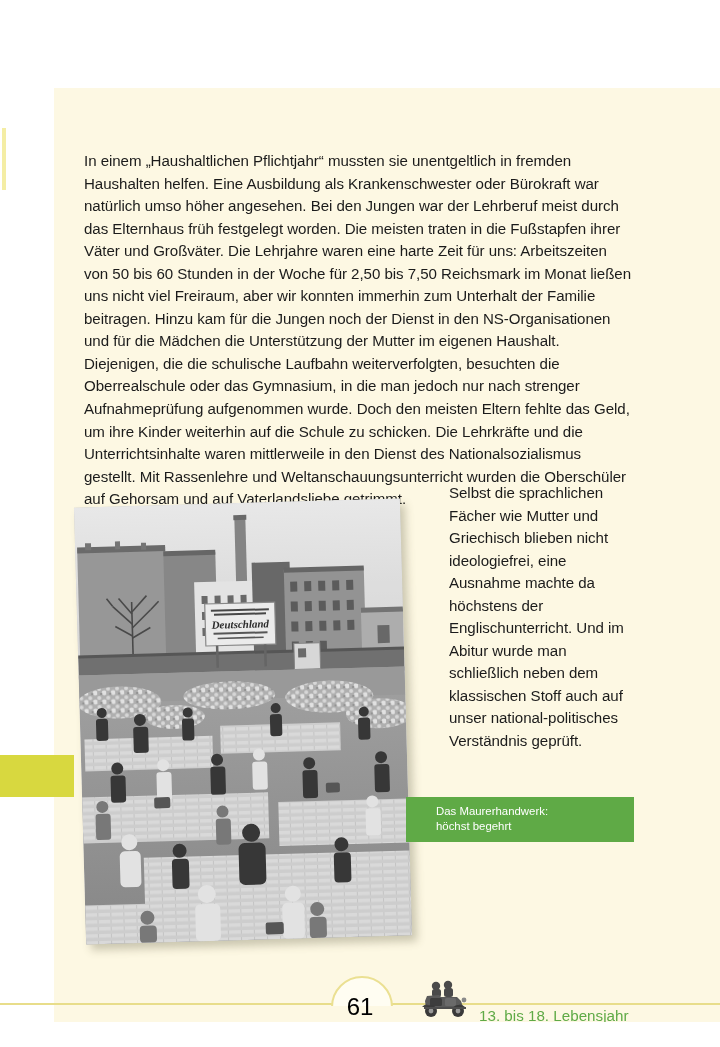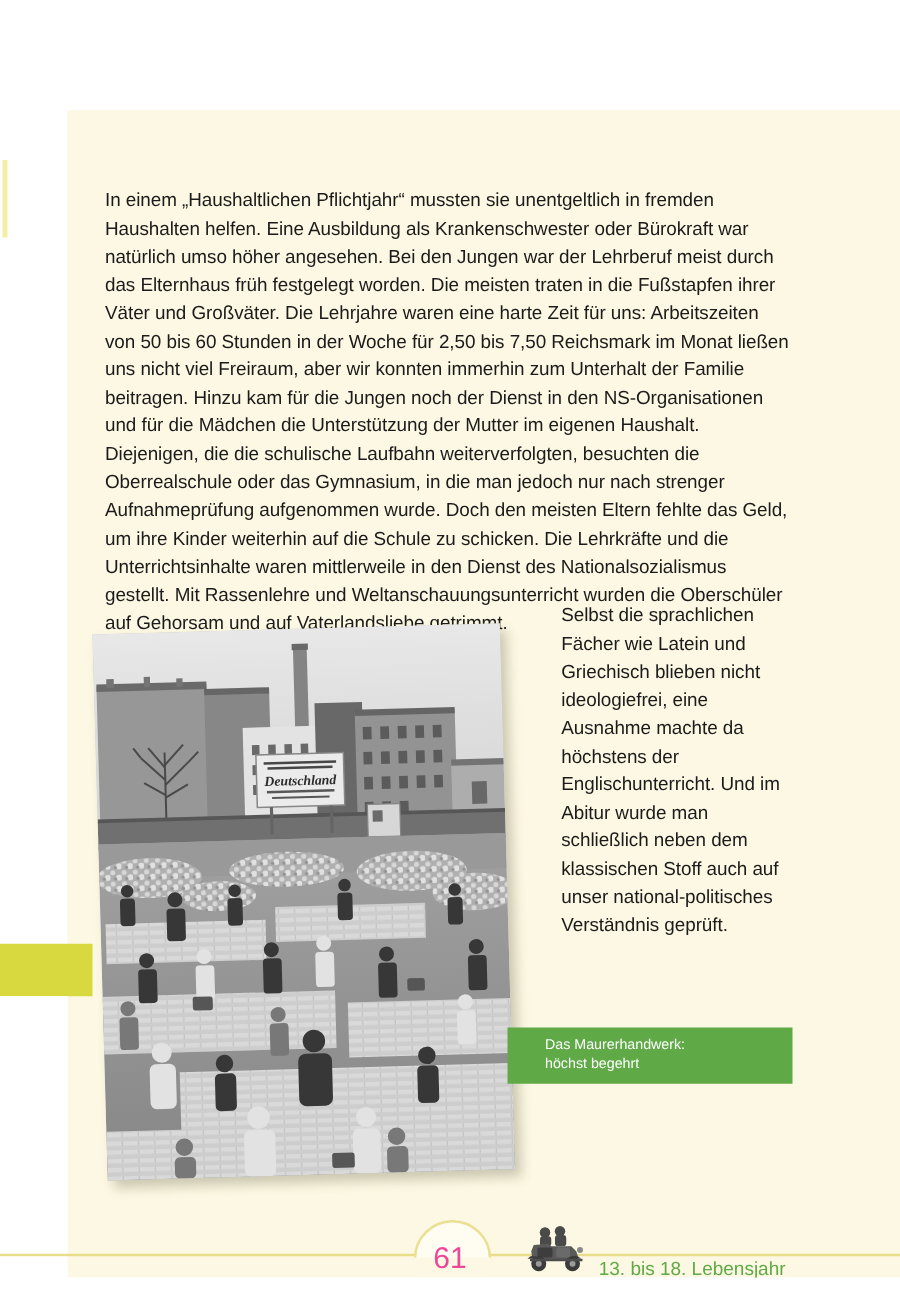--- a/index.html
+++ b/index.html
@@ -85,21 +85,21 @@
     box-shadow: 5px 6px 9px rgba(90,85,60,0.30);
     background: #cfcfcf;
     overflow: hidden;
   }
   #photo-wrap svg { display: block; width: 100%; height: 100%; }
 
   
   #caption-box {
     position: absolute;
     left: 406px;
-    top: 822px;
+    top: 797px;
     width: 228px;
     height: 45px;
     background: #5faa46;
   }
   #caption-text {
     position: absolute;
     left: 30px;
     top: 7px;
     width: 190px;
     color: #ffffff;
@@ -134,21 +134,21 @@
     width: 62px;
     height: 34px;
     background: #fdf8e3;
   }
   #pagenum {
     position: absolute;
     left: 331px;
     top: 994px;
     width: 58px;
     text-align: center;
-    color: #ec4899;
+    color: #000000;
     font-size: 24px;
     line-height: 26px;
   }
   #car-icon {
     position: absolute;
     left: 417px;
     top: 977px;
     width: 56px;
     height: 44px;
   }
@@ -183,21 +183,21 @@
 </head>
 <body>
 
 <div id="page-panel"></div>
 
 <div id="left-rule"></div>
 <div id="olive-block"></div>
 
 <div id="main-text">In einem „Haushaltlichen Pflichtjahr“ mussten sie unentgeltlich in fremden Haushalten helfen. Eine Ausbildung als Krankenschwester oder Bürokraft war natürlich umso höher angesehen. Bei den Jungen war der Lehrberuf meist durch das Elternhaus früh festgelegt worden. Die meisten traten in die Fußstapfen ihrer Väter und Großväter. Die Lehrjahre waren eine harte Zeit für uns: Arbeitszeiten von 50 bis 60 Stunden in der Woche für 2,50 bis 7,50 Reichsmark im Monat ließen uns nicht viel Freiraum, aber wir konnten immerhin zum Unterhalt der Familie beitragen. Hinzu kam für die Jungen noch der Dienst in den NS-Organisationen und für die Mädchen die Unterstützung der Mutter im eigenen Haushalt. Diejenigen, die die schulische Laufbahn weiterverfolgten, besuchten die Oberrealschule oder das Gymnasium, in die man jedoch nur nach strenger Aufnahmeprüfung aufgenommen wurde. Doch den meisten Eltern fehlte das Geld, um ihre Kinder weiterhin auf die Schule zu schicken. Die Lehrkräfte und die Unterrichtsinhalte waren mittlerweile in den Dienst des Nationalsozialismus gestellt. Mit Rassenlehre und Weltanschauungsunterricht wurden die Oberschüler auf Gehorsam und auf Vaterlandsliebe getrimmt.</div>
 
-<div id="side-text">Selbst die sprachlichen Fächer wie Latein und Griechisch blieben nicht ideologiefrei, eine Ausnahme machte da höchstens der Englischunterricht. Und im Abitur wurde man schließlich neben dem klassischen Stoff auch auf unser national-politisches Verständnis geprüft.</div>
+<div id="side-text">Selbst die sprachlichen Fächer wie Mutter und Griechisch blieben nicht ideologiefrei, eine Ausnahme machte da höchstens der Englischunterricht. Und im Abitur wurde man schließlich neben dem klassischen Stoff auch auf unser national-politisches Verständnis geprüft.</div>
 
 <div id="photo-wrap">
   <svg viewBox="0 0 326 437" preserveAspectRatio="none">
     <defs>
       <linearGradient id="skyG" x1="0" y1="0" x2="0" y2="1">
         <stop offset="0" stop-color="#f2f2f2"></stop>
         <stop offset="1" stop-color="#d9d9d9"></stop>
       </linearGradient>
       <linearGradient id="grndG" x1="0" y1="0" x2="0" y2="1">
         <stop offset="0" stop-color="#a8a8a8"></stop>

